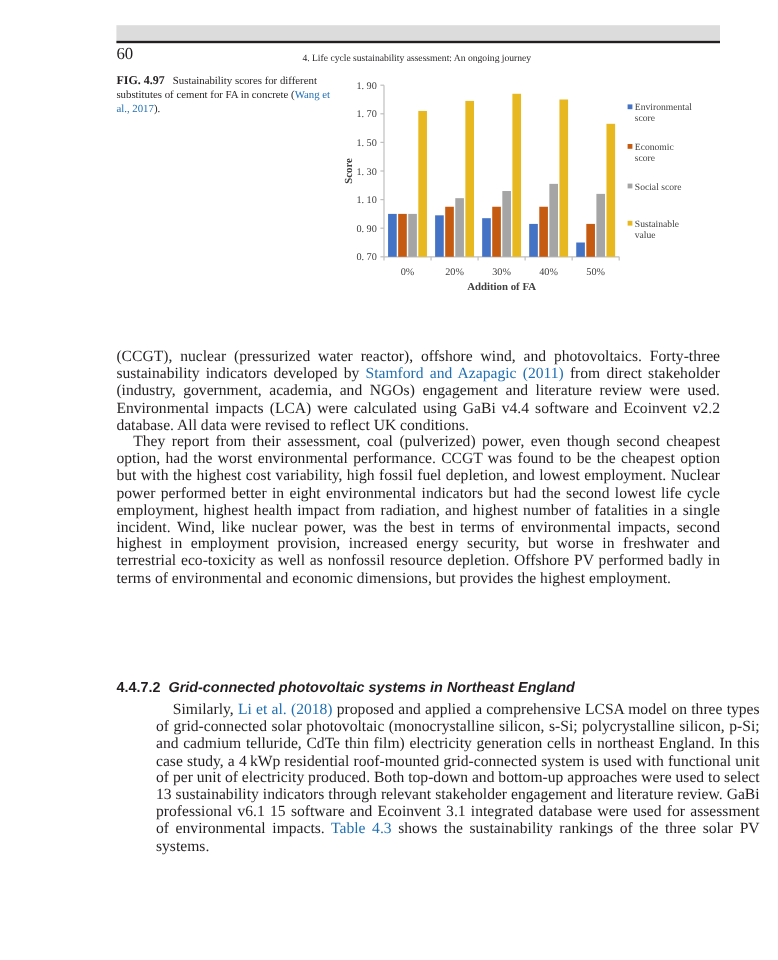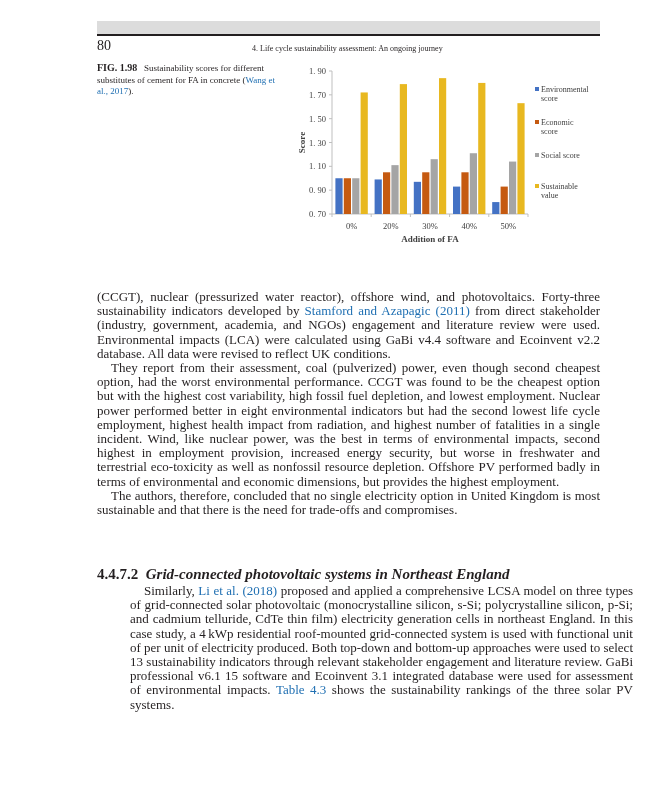--- a/index.html
+++ b/index.html
@@ -4,38 +4,38 @@
 <style>
   html, body { margin:0; padding:0; background:#ffffff; }
   body { width:648px; height:800px; position:relative; overflow:hidden; font-family:"DejaVu Serif", serif; color:#231f20; }
   .topbar { position:absolute; left:97px; top:21px; width:503px; height:13px; background:#dcdcdc; }
   .toprule { position:absolute; left:97px; top:34px; width:503px; height:2px; background:#231f20; }
   .pageno { position:absolute; left:97px; top:38px; font-size:14px; font-family:"Liberation Serif", serif; }
   .runhead { position:absolute; left:232px; top:44px; font-size:8px; font-family:"Liberation Serif", serif;margin-left:20px; }
   .caption { position:absolute; left:97px; top:62px; width:182px; font-size:9px; line-height:11.5px; font-family:"Liberation Serif", serif; }
   .caption .fig { font-weight:bold; font-size:10px; }
   .link { color:#1f6fb2; }
-  .chart { position:absolute; left:292px; top:60px; width:320px; height:200px;text-align:center; }
+  .chart { position:absolute; left:280px; top:60px; width:320px; height:200px;text-align:center; }
   .chart svg text { font-family:"Liberation Serif", serif; }
   .body { position:absolute; left:97px; width:503px; font-family:"Liberation Serif", serif; font-size:13px; line-height:14.2px; text-align:justify; }
   .body p { margin:0; text-indent:0; }
   .body p.ind { text-indent:14px; }
-  .sec-head { position:absolute; left:97px; top:566px; font-family:Liberation Serif, serif; font-size:15px; font-weight:bold; font-style:italic; }
+  .sec-head { position:absolute; left:97px; top:566px; font-family:Liberation Sans, sans-serif; font-size:12px; font-weight:bold; font-style:italic; }
   .sec-head .num { font-style:normal; font-weight:bold; }
 </style>
 </head>
 <body>
 
 <div class="topbar"></div>
 <div class="toprule"></div>
-<div class="pageno">80</div>
+<div class="pageno">60</div>
 <div class="runhead">4. Life cycle sustainability assessment: An ongoing journey</div>
 
 <div class="caption">
-  <span class="fig">FIG. 1.98</span>&nbsp;&nbsp;
+  <span class="fig">FIG. 4.97</span>&nbsp;&nbsp;
   <span>Sustainability scores for different substitutes of cement for FA in concrete (</span><span class="link">Wang et al., 2017</span><span>).</span>
 </div>
 
 <div class="chart">
   <svg id="chart-svg" width="320" height="200" xmlns="http://www.w3.org/2000/svg">
       <line x1="40" y1="11" x2="40" y2="154" stroke="#bfbfbf" stroke-width="1"></line>
       <line x1="37" y1="11" x2="40" y2="11" stroke="#bfbfbf" stroke-width="1"></line>
       <text x="34" y="14" font-size="8.5" text-anchor="end" fill="#404040">1. 90</text>
       <line x1="37" y1="34.83333333333333" x2="40" y2="34.83333333333333" stroke="#bfbfbf" stroke-width="1"></line>
       <text x="34" y="37.83333333333333" font-size="8.5" text-anchor="end" fill="#404040">1. 70</text>
@@ -93,21 +93,20 @@
       <text x="249" y="98" font-size="8" fill="#404040">Social score</text>
       <rect x="243" y="124" width="4" height="4" fill="#e8b820"></rect>
       <text x="249" y="129" font-size="8" fill="#404040">Sustainable</text>
       <text x="249" y="138" font-size="8" fill="#404040">value</text>
     </svg>
 </div>
 
 <div class="body" style="top:290px;">
   <p><span>(CCGT), nuclear (pressurized water reactor), offshore wind, and photovoltaics. Forty-three sustainability indicators developed by </span><span class="link">Stamford and Azapagic (2011)</span><span> from direct stakeholder (industry, government, academia, and NGOs) engagement and literature review were used. Environmental impacts (LCA) were calculated using GaBi v4.4 software and Ecoinvent v2.2 database. All data were revised to reflect UK conditions.</span></p>
   <p class="ind">They report from their assessment, coal (pulverized) power, even though second cheapest option, had the worst environmental performance. CCGT was found to be the cheapest option but with the highest cost variability, high fossil fuel depletion, and lowest employment. Nuclear power performed better in eight environmental indicators but had the second lowest life cycle employment, highest health impact from radiation, and highest number of fatalities in a single incident. Wind, like nuclear power, was the best in terms of environmental impacts, second highest in employment provision, increased energy security, but worse in freshwater and terrestrial eco-toxicity as well as nonfossil resource depletion. Offshore PV performed badly in terms of environmental and economic dimensions, but provides the highest employment.</p>
-  <p class="ind">The authors, therefore, concluded that no single electricity option in United Kingdom is most sustainable and that there is the need for trade-offs and compromises.</p>
 </div>
 
 <div class="sec-head">
   <span class="num">4.4.7.2</span>&nbsp;
   <span>Grid-connected photovoltaic systems in Northeast England</span>
 </div>
 
 <div class="body" style="top:584px;margin-left:33px;">
   <p class="ind"><span>Similarly, </span><span class="link">Li et al. (2018)</span><span> proposed and applied a comprehensive LCSA model on three types of grid-connected solar photovoltaic (monocrystalline silicon, s-Si; polycrystalline silicon, p-Si; and cadmium telluride, CdTe thin film) electricity generation cells in northeast England. In this case study, a 4 kWp residential roof-mounted grid-connected system is used with functional unit of per unit of electricity produced. Both top-down and bottom-up approaches were used to select 13 sustainability indicators through relevant stakeholder engagement and literature review. GaBi professional v6.1 15 software and Ecoinvent 3.1 integrated database were used for assessment of environmental impacts. </span><span class="link">Table 4.3</span><span> shows the sustainability rankings of the three solar PV systems.</span></p>
 </div>

